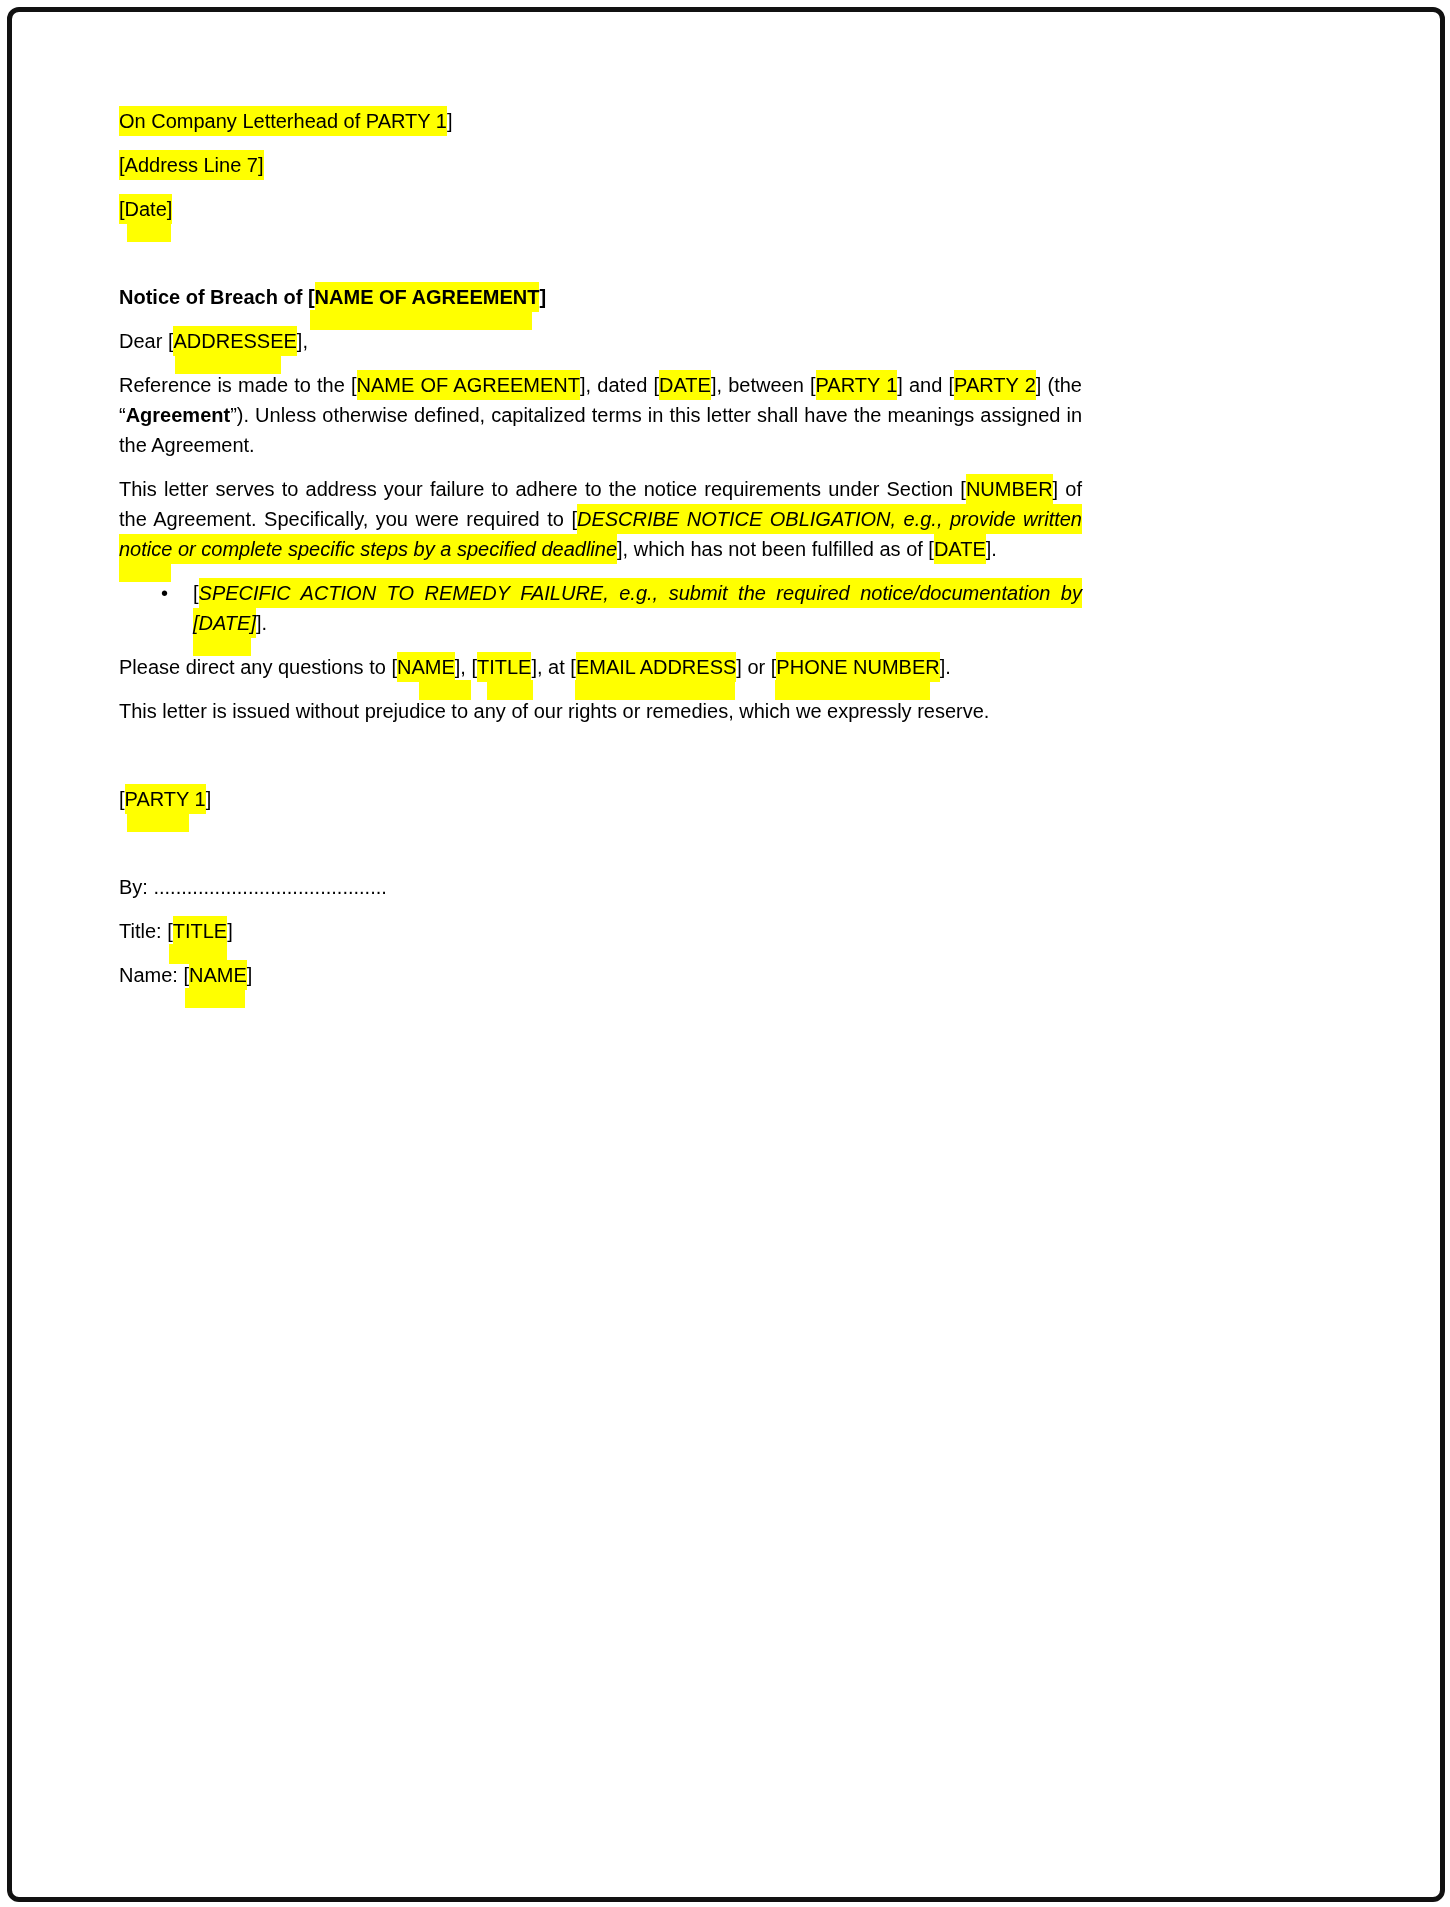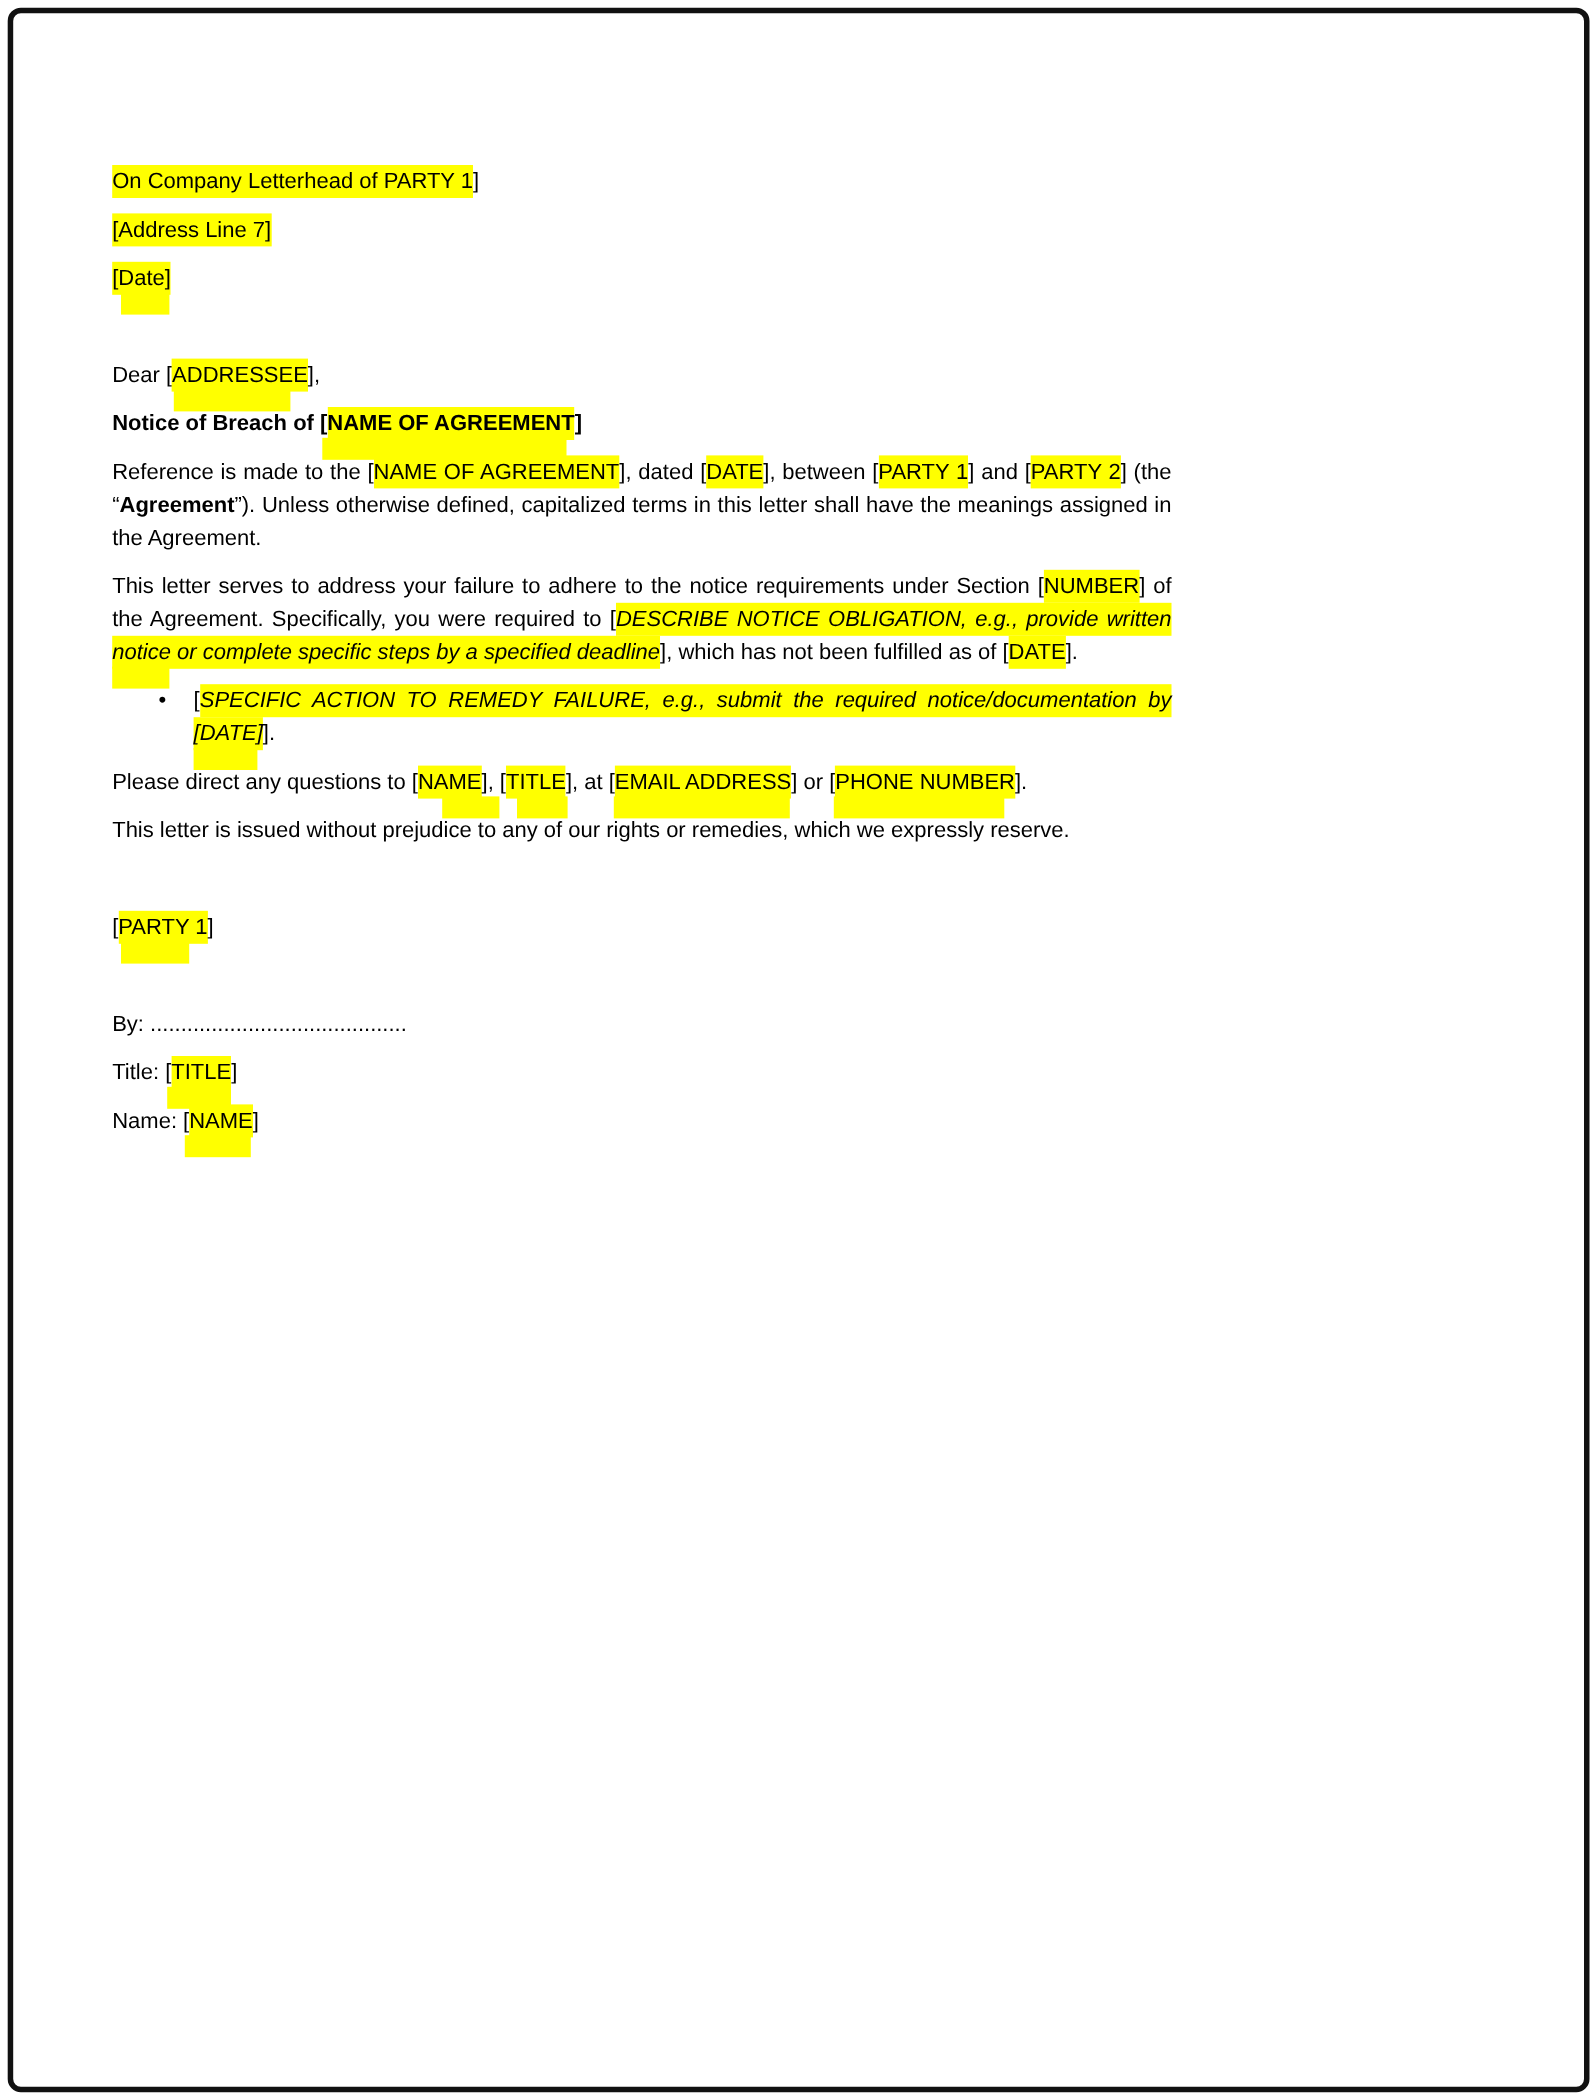--- a/index.html
+++ b/index.html
@@ -5,22 +5,22 @@
   html,body{margin:0;padding:0;}
   body{
     width:1450px;height:1907px;background:#ffffff;position:relative;
     font-family:"Liberation Sans", sans-serif;color:#000;overflow:hidden;
   }
   .frame{
     position:absolute;left:7px;top:7px;width:1428px;height:1885px;
     border:5px solid #111;border-radius:12px;pointer-events:none;
   }
   .content{
-    position:absolute;left:102px;top:106px;width:963px;
-    font-size:20px;line-height:30px;margin-top:44px;
+    position:absolute;left:119px;top:106px;width:963px;
+    font-size:20px;line-height:30px;
   }
   .block{position:relative;margin:0 0 14px 0;}
   .justify{text-align:justify;}
   .heading{font-weight:bold;}
   .spacer{height:44px;}
   .hl{background:#ffff00;padding:4px 0;}
   .b{font-weight:bold;}
   .i{font-style:italic;}
   .bullet{padding-left:74px;}
   .bullet-marker{position:absolute;left:42px;top:0;}
@@ -31,22 +31,22 @@
 </style>
 </head>
 <body>
 
 <div class="frame"></div>
 <div class="content">
     <div class="block"><span class="hl ">On Company Letterhead of PARTY 1</span><span class="">]</span></div>
     <div class="block"><span class="hl ">[Address Line 7]</span></div>
     <div class="block"><span class="hl ">[Date]</span><i class="stub" style="left: 8px; width: 44px;"></i></div>
     <div class="spacer"></div>
+    <div class="block heading"><span class="b ">Notice of Breach of [</span><span class="hl b ">NAME OF AGREEMENT</span><span class="b ">]</span><i class="stub" style="left: 191px; width: 222px;"></i></div>
     <div class="block"><span class="">Dear [</span><span class="hl ">ADDRESSEE</span><span class="">],</span><i class="stub" style="left: 56px; width: 106px;"></i></div>
-    <div class="block heading"><span class="b ">Notice of Breach of [</span><span class="hl b ">NAME OF AGREEMENT</span><span class="b ">]</span><i class="stub" style="left: 191px; width: 222px;"></i></div>
     <div class="block justify"><span class="">Reference is made to the [</span><span class="hl ">NAME OF AGREEMENT</span><span class="">], dated [</span><span class="hl ">DATE</span><span class="">], between [</span><span class="hl ">PARTY 1</span><span class="">] and [</span><span class="hl ">PARTY 2</span><span class="">] (the “</span><span class="b ">Agreement</span><span class="">”). Unless otherwise defined, capitalized terms in this letter shall have the meanings assigned in the Agreement.</span></div>
     <div class="block justify"><span class="">This letter serves to address your failure to adhere to the notice requirements under Section [</span><span class="hl ">NUMBER</span><span class="">] of the Agreement. Specifically, you were required to [</span><span class="hl i ">DESCRIBE NOTICE OBLIGATION, e.g., provide written notice or complete specific steps by a specified deadline</span><span class="">], which has not been fulfilled as of [</span><span class="hl ">DATE</span><span class="">].</span><i class="stub" style="left: 0px; width: 52px;"></i></div>
     <div class="block bullet justify"><span class="bullet-marker">•</span><span class="">[</span><span class="hl i ">SPECIFIC ACTION TO REMEDY FAILURE, e.g., submit the required notice/documentation by </span><span class="hl i ">[DATE]</span><span class="">].</span><i class="stub" style="left: 74px; width: 58px;"></i></div>
     <div class="block"><span class="">Please direct any questions to [</span><span class="hl ">NAME</span><span class="">], [</span><span class="hl ">TITLE</span><span class="">], at [</span><span class="hl ">EMAIL ADDRESS</span><span class="">] or [</span><span class="hl ">PHONE NUMBER</span><span class="">].</span><i class="stub" style="left: 300px; width: 52px;"></i><i class="stub" style="left: 368px; width: 46px;"></i><i class="stub" style="left: 456px; width: 160px;"></i><i class="stub" style="left: 656px; width: 155px;"></i></div>
     <div class="block"><span class="">This letter is issued without prejudice to any of our rights or remedies, which we expressly reserve.</span></div>
     <div class="spacer"></div>
     <div class="block"><span class="">[</span><span class="hl ">PARTY 1</span><span class="">]</span><i class="stub" style="left: 8px; width: 62px;"></i></div>
     <div class="spacer"></div>
     <div class="block"><span class="">By: ..........................................</span></div>
     <div class="block"><span class="">Title: [</span><span class="hl ">TITLE</span><span class="">]</span><i class="stub" style="left: 50px; width: 58px;"></i></div>

